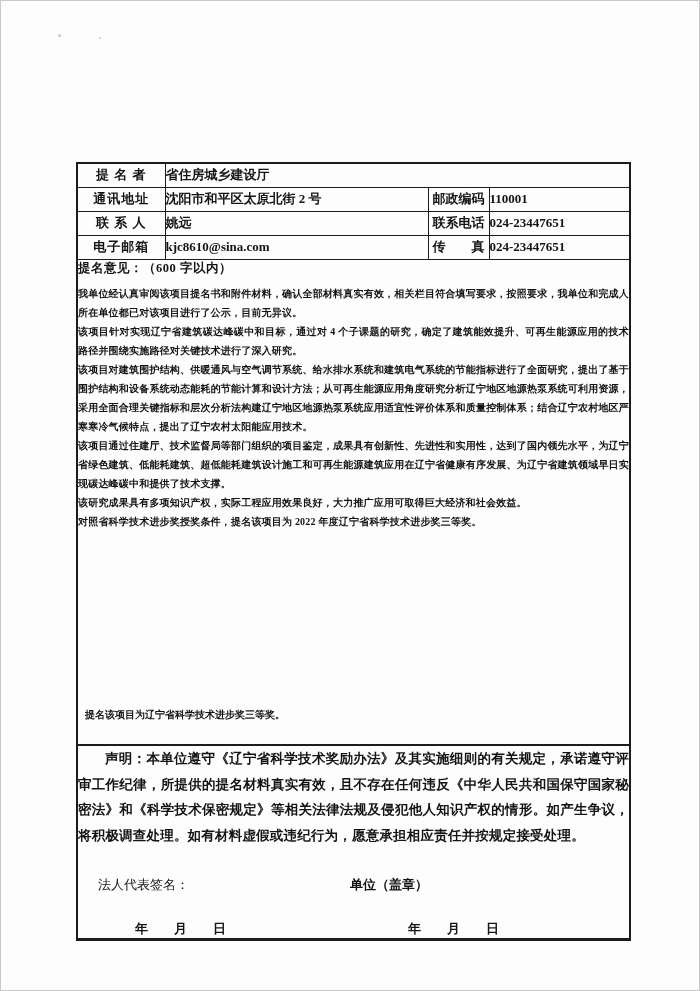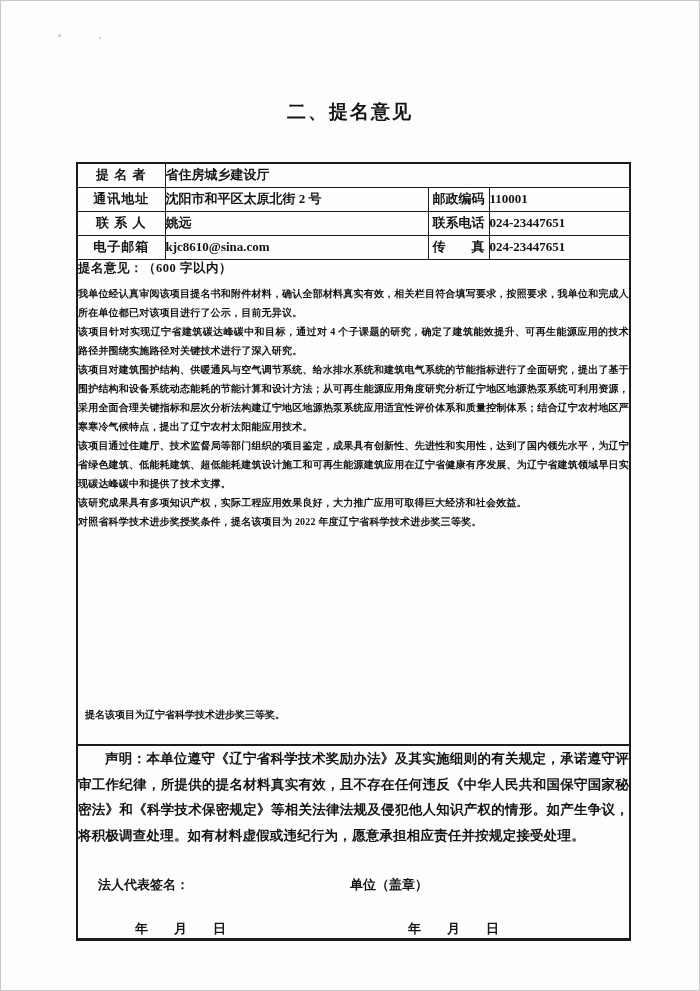--- a/index.html
+++ b/index.html
@@ -63,34 +63,33 @@
     height:194px;vertical-align:top;position:relative;
     border:2px solid #1c1c1c !important;
     border-bottom-width:3px !important;
     padding:8px 12px 0 12px;
   }
   .decl-text{
     margin:0;font-size:13.5px;font-weight:bold;line-height:25.5px;
     text-align:justify;text-indent:2em;letter-spacing:.2px;
   }
   .sig-row{position:absolute;left:0;top:130px;width:100%;height:20px;}
-  .sig-label{position:absolute;left:20px;font-size:13px;font-weight:bold;}
+  .sig-label{position:absolute;left:20px;font-size:13px;font-weight:normal;}
   .seal-label{position:absolute;left:272px;font-size:13px;font-weight:bold;}
   .date-row{position:absolute;left:0;top:174px;width:100%;height:20px;}
   .date-left{position:absolute;left:57px;font-size:13px;font-weight:bold;}
   .date-right{position:absolute;left:330px;font-size:13px;font-weight:bold;}
 </style>
 </head>
 <body>
 
 <div class="page">
   <div class="speck s1"></div>
   <div class="speck s2"></div>
 
-  <div class="doc-title">二、提名意见</div>
 
   <table class="form">
     <colgroup>
       <col style="width:88px">
         <col style="width:263px">
         <col style="width:61px">
         <col style="width:141px">
     </colgroup>
     <tbody>
         <tr>

